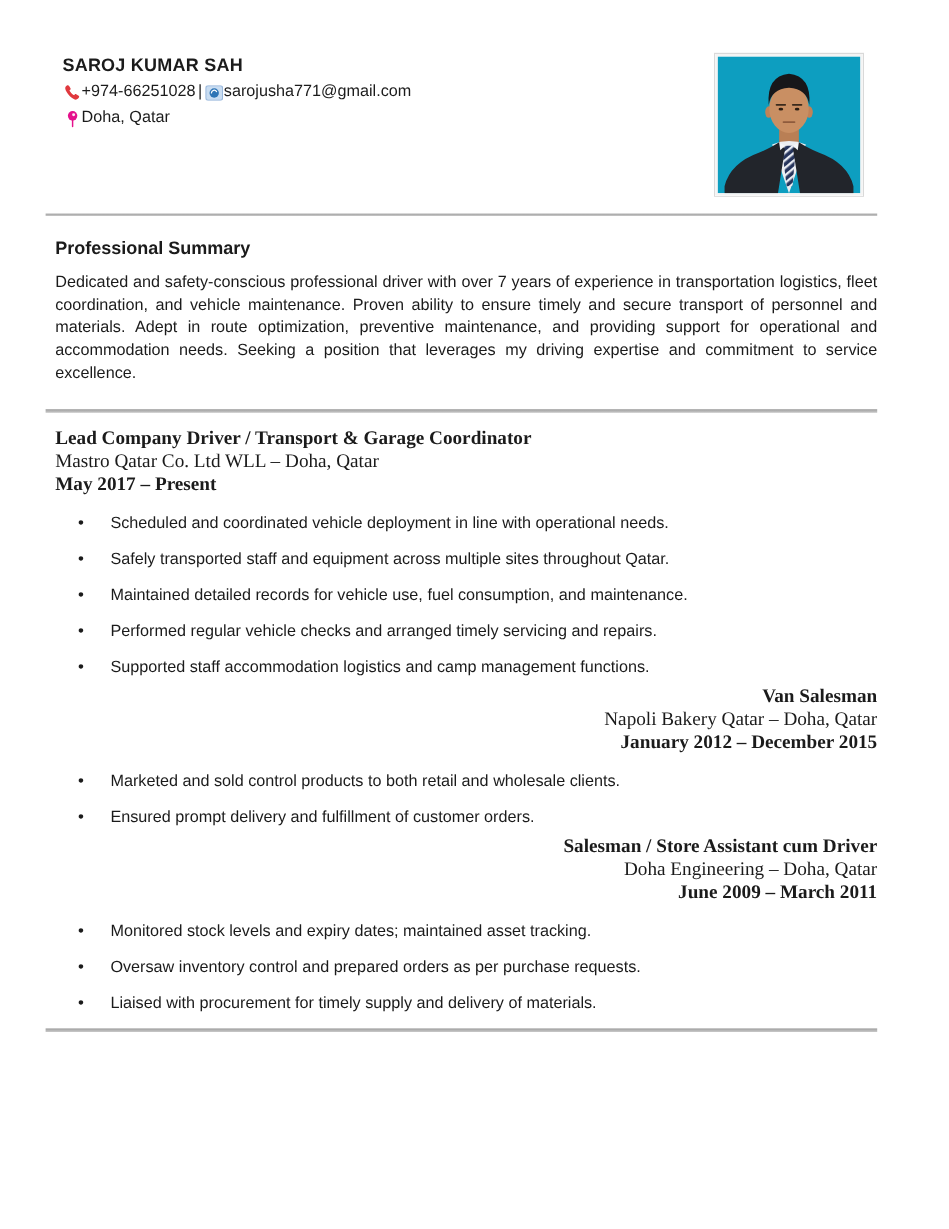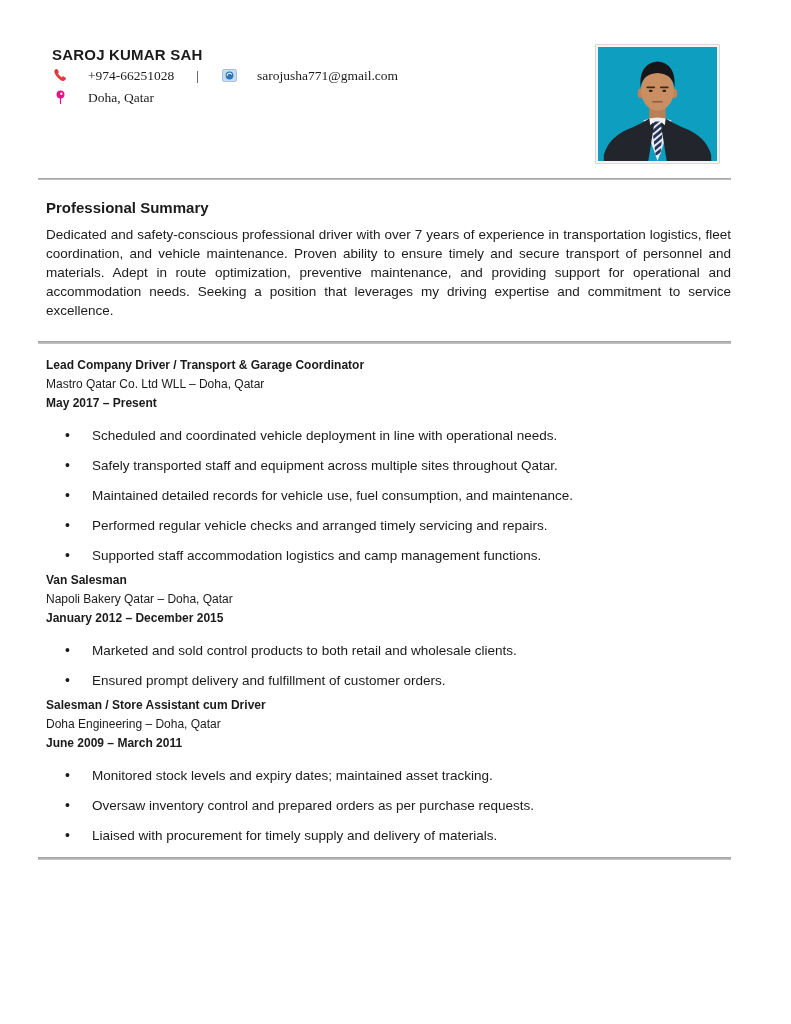--- a/index.html
+++ b/index.html
@@ -18,26 +18,25 @@
   .header { position: relative; }
   .name {
     font-size: 15px;
     font-weight: bold;
     line-height: 17px;
     letter-spacing: 0.2px;
     margin: 0 0 0 6px;
   }
   .contact-row {
     display: flex;
-    align-items: flex-start;
-    gap: 20px;
+    align-items: flex-end;
+    gap: 0;
     margin: 4px 0 0 6px;
     font-size: 13.5px;
     line-height: 18px;
-    font-family: Liberation Serif, serif;
   }
   .contact-row .icon { width: 16px; height: 16px; display: inline-flex; align-items: center; justify-content: center; flex: 0 0 16px; }
   .pipe { color: #1b1b1b; margin: 0 2px; }
 
   .photo {
     position: absolute;
     top: -1px;
     right: 12px;
     width: 123px;
     height: 118px;
@@ -66,22 +65,22 @@
   }
   .exp-heading { margin-top: 17px; }
 
   .summary-text {
     margin: 8px 0 0 0;
     font-size: 13.5px;
     line-height: 19px;
     text-align: justify;
   }
 
-  .job-header { margin-top: 12px; font-size: 12px; line-height: 19px; }
-  .job-header.tight { margin-top: 6px; }
+  .job-header { margin-top: 12px; font-size: 16px; line-height: 19px; font-family: Liberation Serif, serif; }
+  .job-header.tight { margin-top: 6px; text-align: right; }
   .job-title { font-weight: bold; }
   .job-company { font-weight: normal; }
   .job-dates { font-weight: bold; }
 
   ul.bullets {
     margin: 13px 0 0 0;
     padding: 0 0 0 46px;
     list-style: none;
     font-size: 13.5px;
   }

